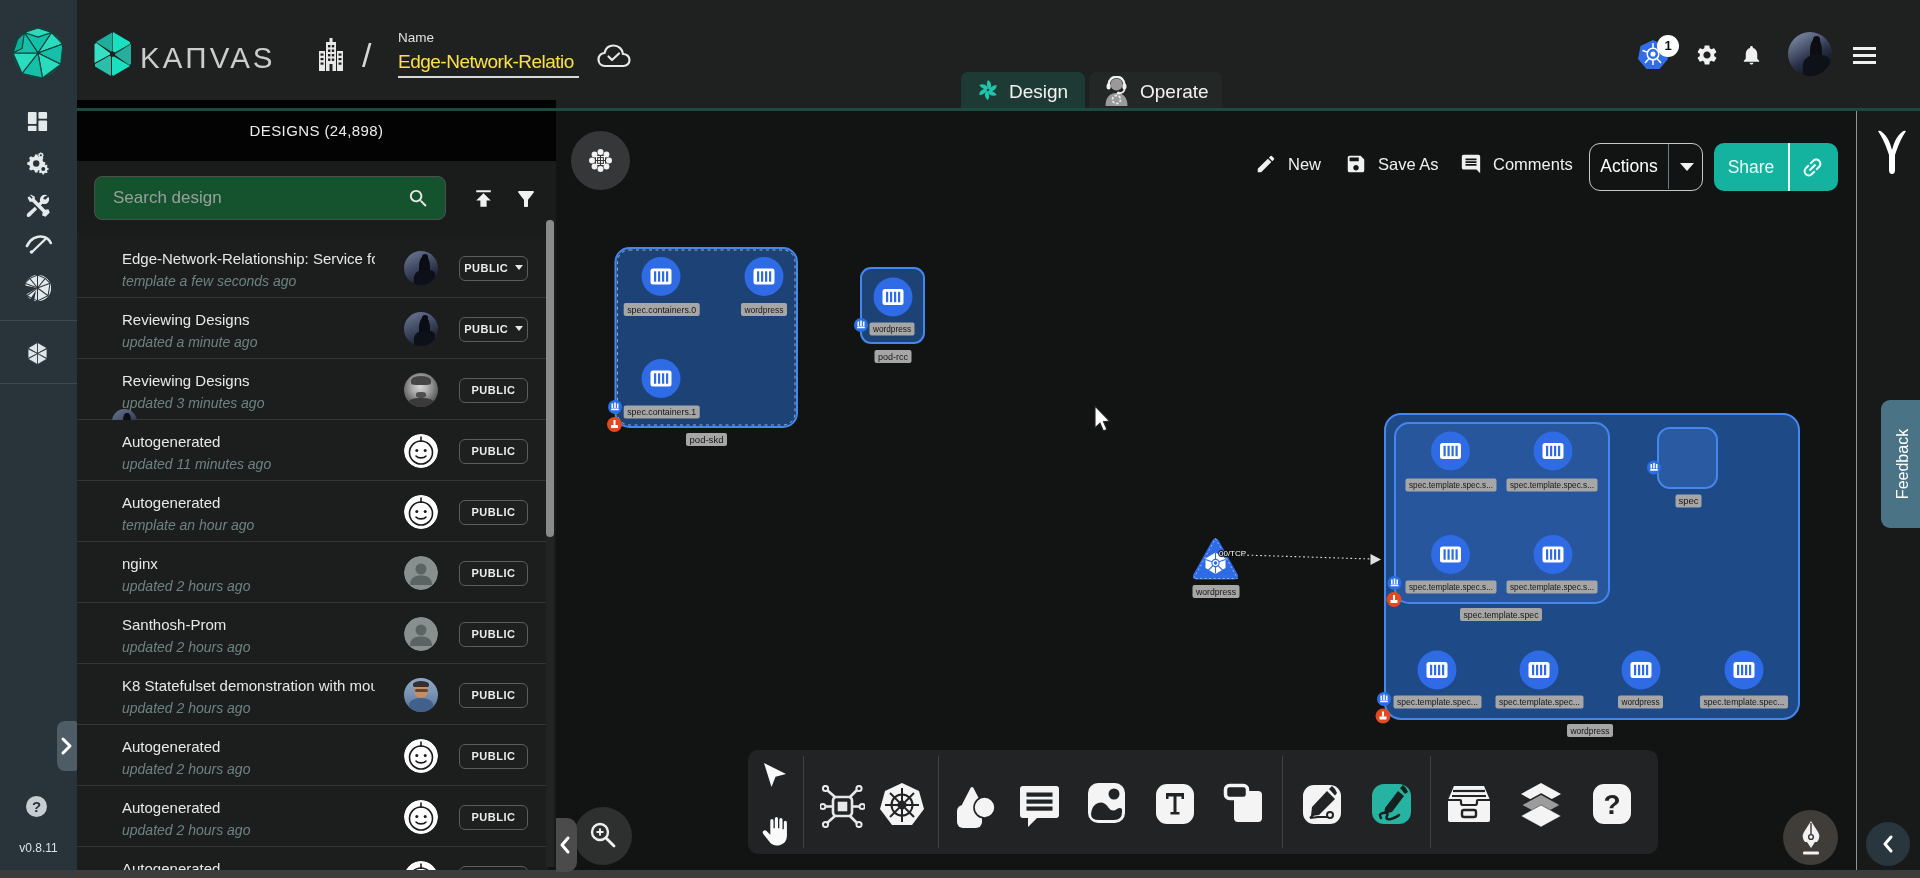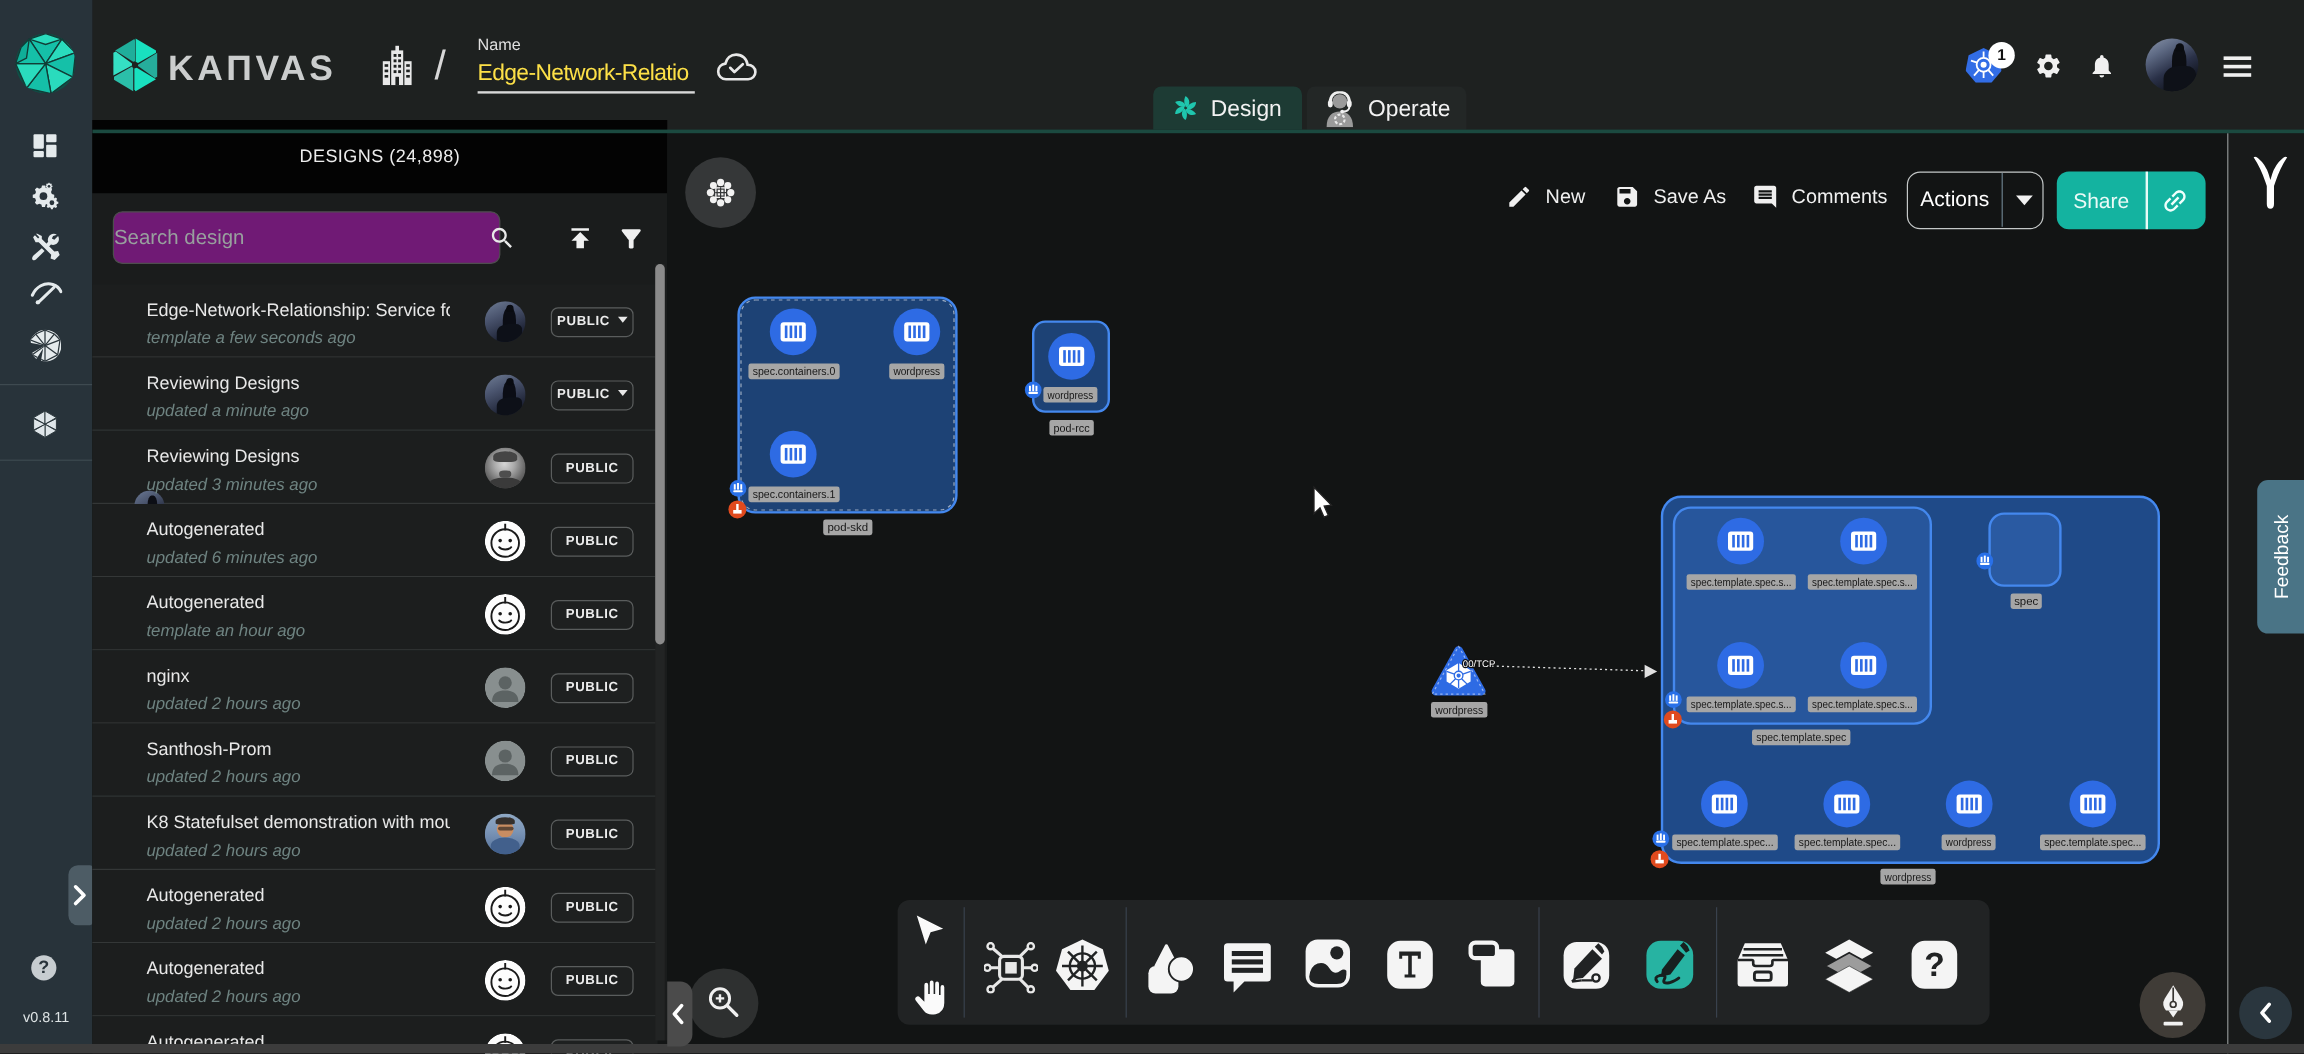--- a/index.html
+++ b/index.html
@@ -8,21 +8,21 @@
 #root { position:relative; width:1920px; height:878px; }
 
 #header { left:77px; top:0; width:1843px; height:111px; background:#1e2120; }
 #tealline { left:77px; top:108px; width:1843px; height:3px; background:#1b4a40; }
 
 #sidebar { left:0; top:0; width:77px; height:871px; background:#28333a; }
 .sbdiv { position:absolute; left:0; width:77px; height:1px; background:#3e4a50; }
 
 #panel { left:77px; top:100px; width:479px; height:767px; background:#1a1c1c; }
 #paneltitle { left:0; top:0; width:479px; height:61px; background:#030303; color:#ececec; font-size:15px; letter-spacing:0.4px; text-align:center; line-height:61px; }
-#searchbox { left:17px; top:76px; width:323px; height:44px; border:1px solid #4e4e4e; border-radius:8px; background:#701a75; color:#98a09e; font-size:17px; line-height:42px; }
+#searchbox { left:17px; top:76px; width:352px; height:44px; border:1px solid #4e4e4e; border-radius:8px; background:#14532d; color:#98a09e; font-size:17px; line-height:42px; padding-left:18px; }
 .row { position:absolute; left:0; width:471px; height:61px; background:#1c1e1e; border-bottom:1px solid #343737; }
 .rname { position:absolute; left:45px; top:13px; width:253px; height:19px; font-size:15px; color:#e8e8e8; white-space:nowrap; overflow:hidden; }
 .rtime { position:absolute; left:45px; top:36px; font-size:14px; font-style:italic; color:#6e8381; white-space:nowrap; }
 .rbtn { position:absolute; left:382px; top:19px; width:69px; height:25px; border:1px solid #5a5d5d; border-radius:6px; color:#ececec; font-size:11px; font-weight:bold; letter-spacing:0.5px; text-align:center; line-height:23px; background:#1e2020; }
 .avatar { position:absolute; left:327px; top:14px; width:34px; height:34px; border-radius:50%; overflow:hidden; }
 
 #canvas { left:556px; top:111px; width:1301px; height:767px; background:#121414; }
 #rightstrip { left:1857px; top:111px; width:63px; height:767px; background:#181a1a; }
 #vline { left:1855.5px; top:111px; width:1.5px; height:767px; background:#8f9595; }
 #bottomstrip { left:0; top:870px; width:1920px; height:8px; background:#3c3c3c; }
@@ -45,21 +45,21 @@
   <svg class="abs" style="left:94px;top:31px" width="38" height="46" viewBox="0 0 38 46">
     <g>
       <polygon points="19,1 36,11 36,13 21,21.5 19,20.5" fill="#19e0bf"></polygon>
       <polygon points="37,13 37,33 35,34 21,24 21,23" fill="#26ad9c"></polygon>
       <polygon points="36,35 19,45 18,43.5 18,26 20,25.5" fill="#19e0bf"></polygon>
       <polygon points="17,45 1,35.5 1,33 16,24.5 17,26" fill="#2bbfa9"></polygon>
       <polygon points="0.5,32 0.5,13 2.5,12 16,22 16,23.5" fill="#35e0c4"></polygon>
       <polygon points="2,11 18,1.5 18.5,3 18.5,20 17,20.5" fill="#1fae9b"></polygon>
     </g>
   </svg>
-  <div class="abs" style="left:140px;top:41px;font-size:29.5px;font-weight:bold;letter-spacing:3px;color:#cbcdcd;transform:scaleY(1.0)">KAΠVAS</div>
+  <div class="abs" style="left:140px;top:41px;font-size:29.5px;font-weight:normal;letter-spacing:3px;color:#cbcdcd;transform:scaleY(1.0)">KAΠVAS</div>
 
   <svg class="abs" style="left:315px;top:38px" width="32" height="33" viewBox="0 0 32 33">
     <g fill="#e8e8e8">
       <rect x="11" y="4" width="10" height="29"></rect>
       <rect x="14.5" y="0" width="3" height="5"></rect>
       <rect x="4" y="13" width="6" height="20"></rect>
       <rect x="22" y="13" width="6" height="20"></rect>
       <rect x="5.5" y="15.5" width="3" height="2.2" fill="#1e2120"></rect>
       <rect x="5.5" y="20" width="3" height="2.2" fill="#1e2120"></rect>
       <rect x="5.5" y="24.5" width="3" height="2.2" fill="#1e2120"></rect>
@@ -284,21 +284,21 @@
           <div class="avatar">
             <div style="position:absolute;inset:0;background:radial-gradient(circle at 48% 40%,#d6d6d6 0%,#ababab 30%,#6a6a6a 62%,#353535 100%)"></div>
             <div style="position:absolute;left:7px;top:3px;width:20px;height:9px;background:#454545;border-radius:50% 50% 25% 25%"></div>
             <div style="position:absolute;left:12px;top:19px;width:10px;height:6px;background:#4e4e4e;border-radius:40%"></div>
             <div style="position:absolute;left:4px;top:25px;width:26px;height:10px;background:#3a3a3a;border-radius:45% 45% 0 0"></div>
           </div>
           <div class="rbtn">PUBLIC</div>
         </div>
 <div class="row" style="top:320px">
           <div class="rname">Autogenerated</div>
-          <div class="rtime">updated 6 minutes ago</div>
+          <div class="rtime">updated 11 minutes ago</div>
           <div class="avatar"><svg width="34" height="34" viewBox="0 0 34 34">
               <circle cx="17" cy="17" r="17" fill="#fdfdfd"></circle>
               <circle cx="17" cy="18.5" r="11.5" fill="none" stroke="#1a1a1a" stroke-width="1.6"></circle>
               <line x1="17" y1="2.5" x2="17" y2="8" stroke="#1a1a1a" stroke-width="1.6"></line>
               <circle cx="12.8" cy="16.5" r="1.5" fill="#1a1a1a"></circle>
               <circle cx="21.2" cy="16.5" r="1.5" fill="#1a1a1a"></circle>
               <path d="M12 22 C14 24.5 20 24.5 22 22" fill="none" stroke="#1a1a1a" stroke-width="1.6" stroke-linecap="round"></path>
             </svg></div>
           <div class="rbtn">PUBLIC</div>
         </div>

